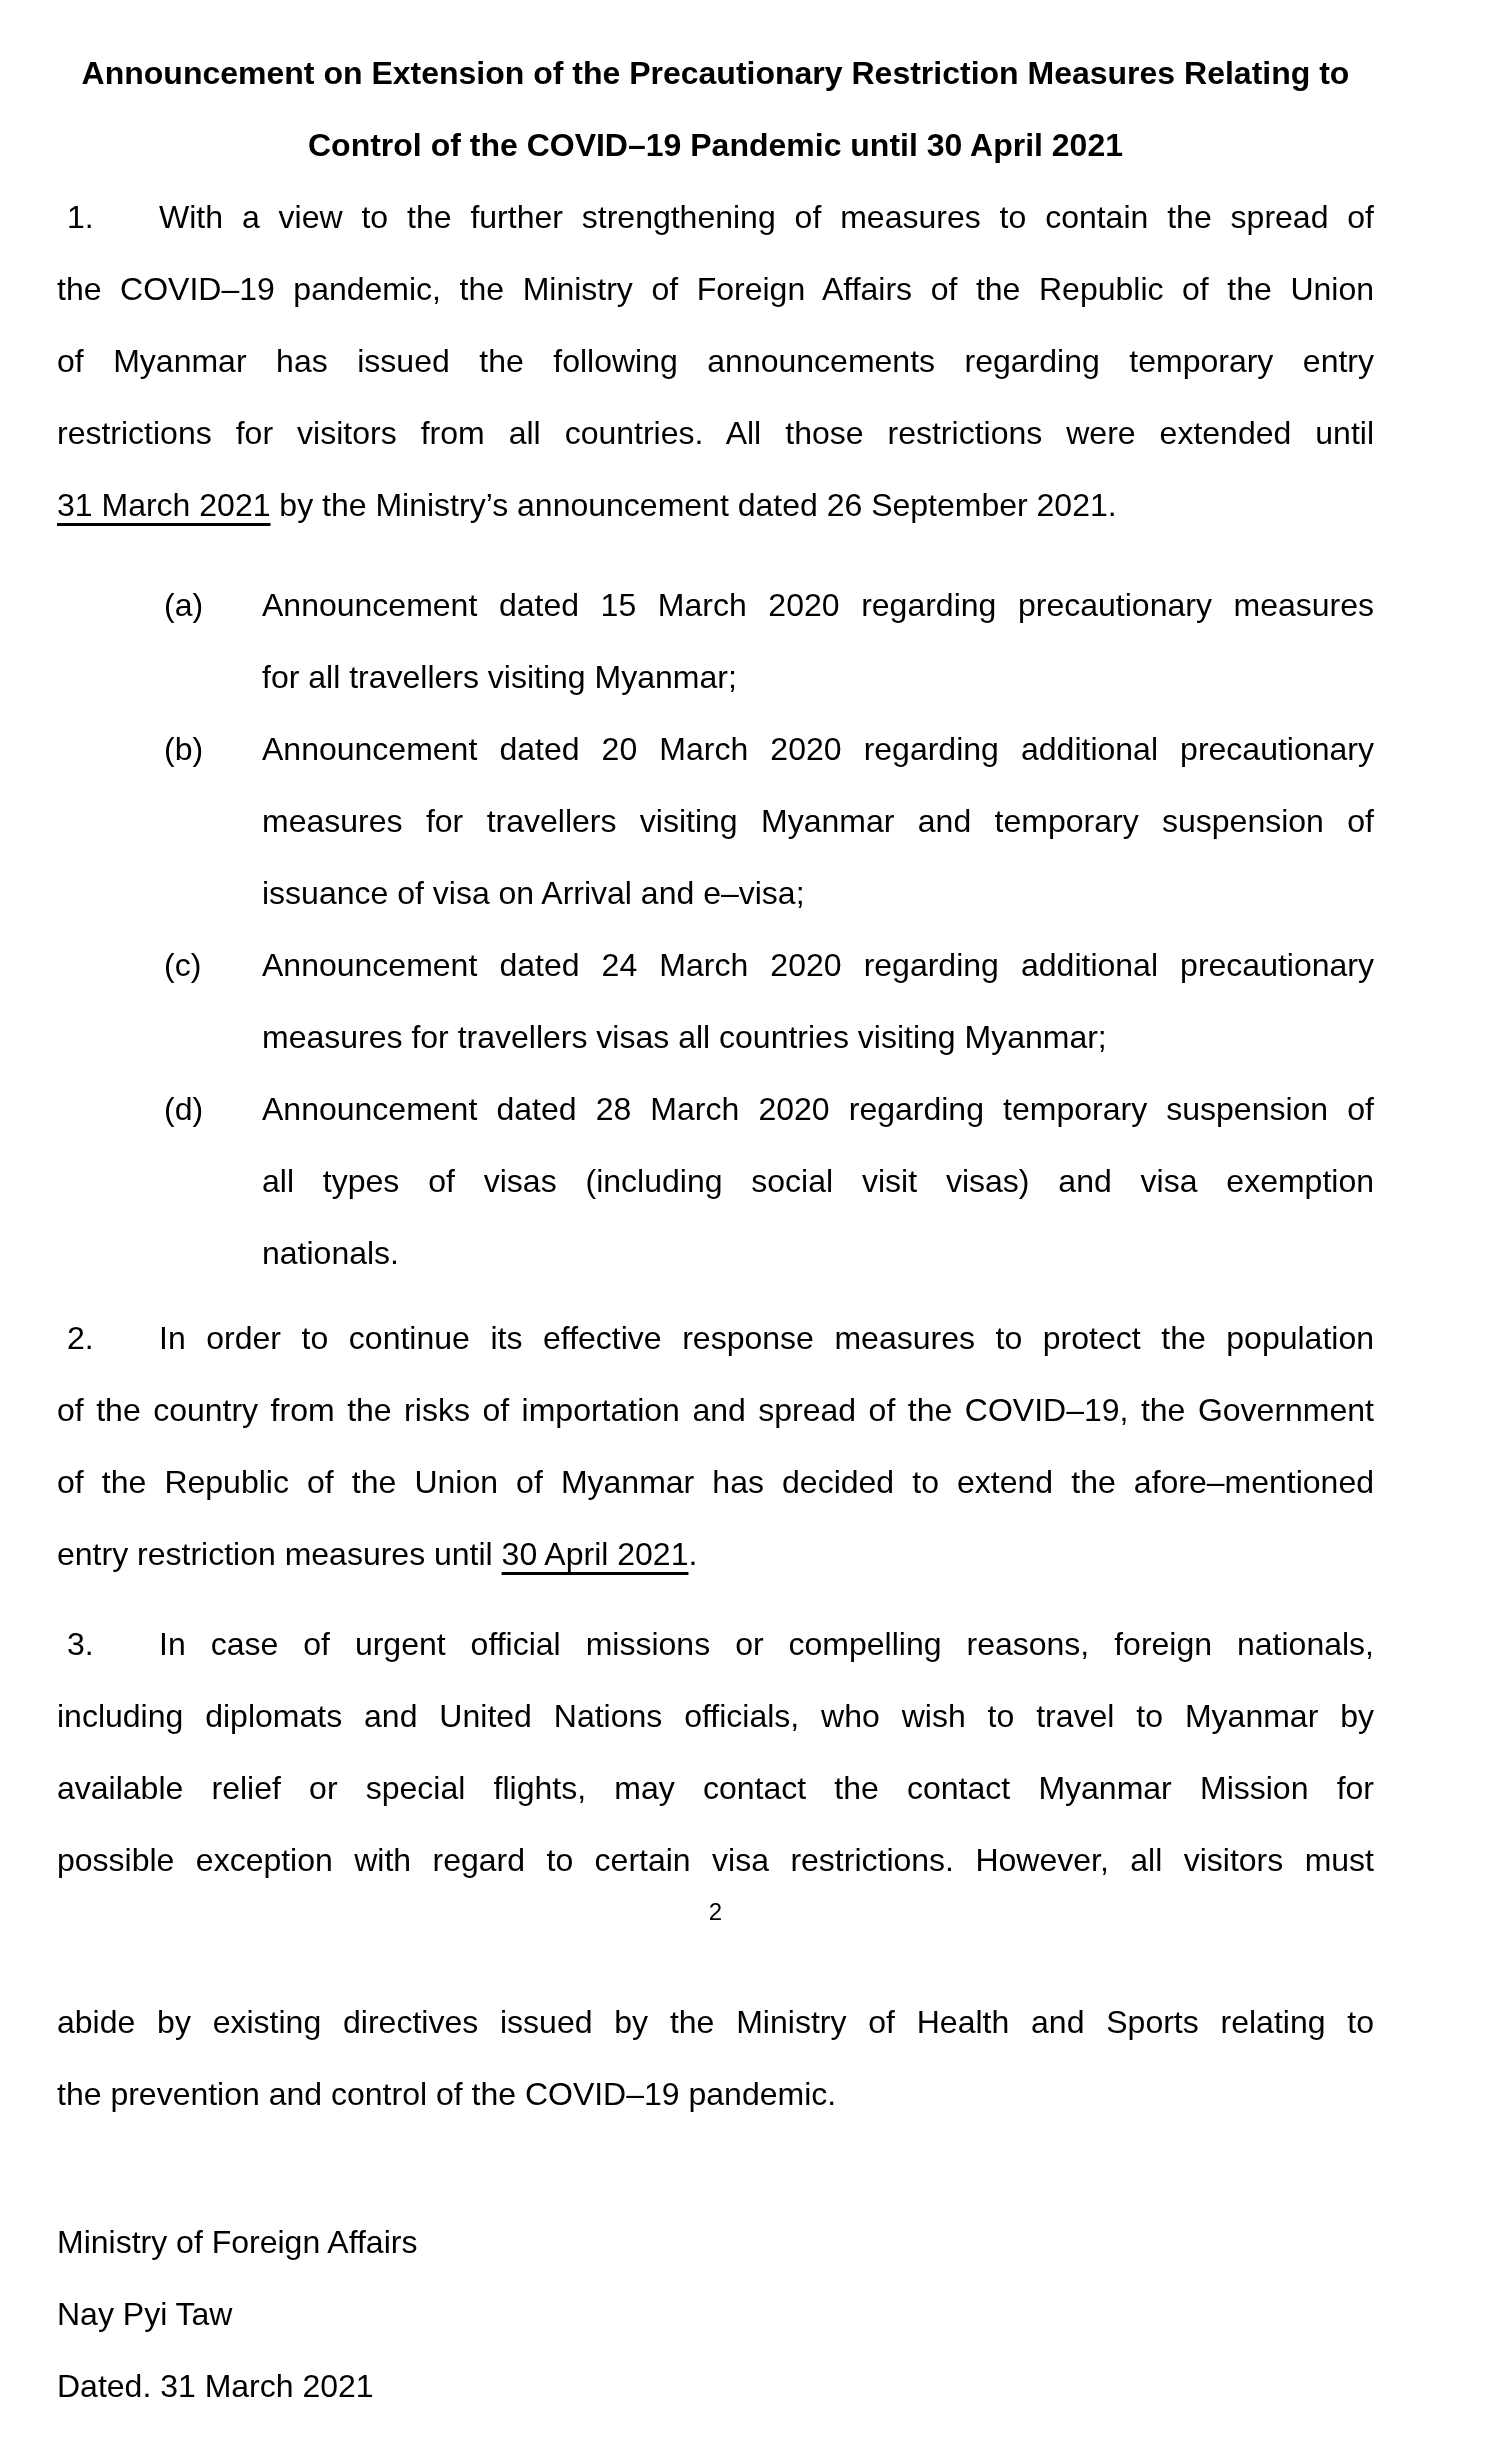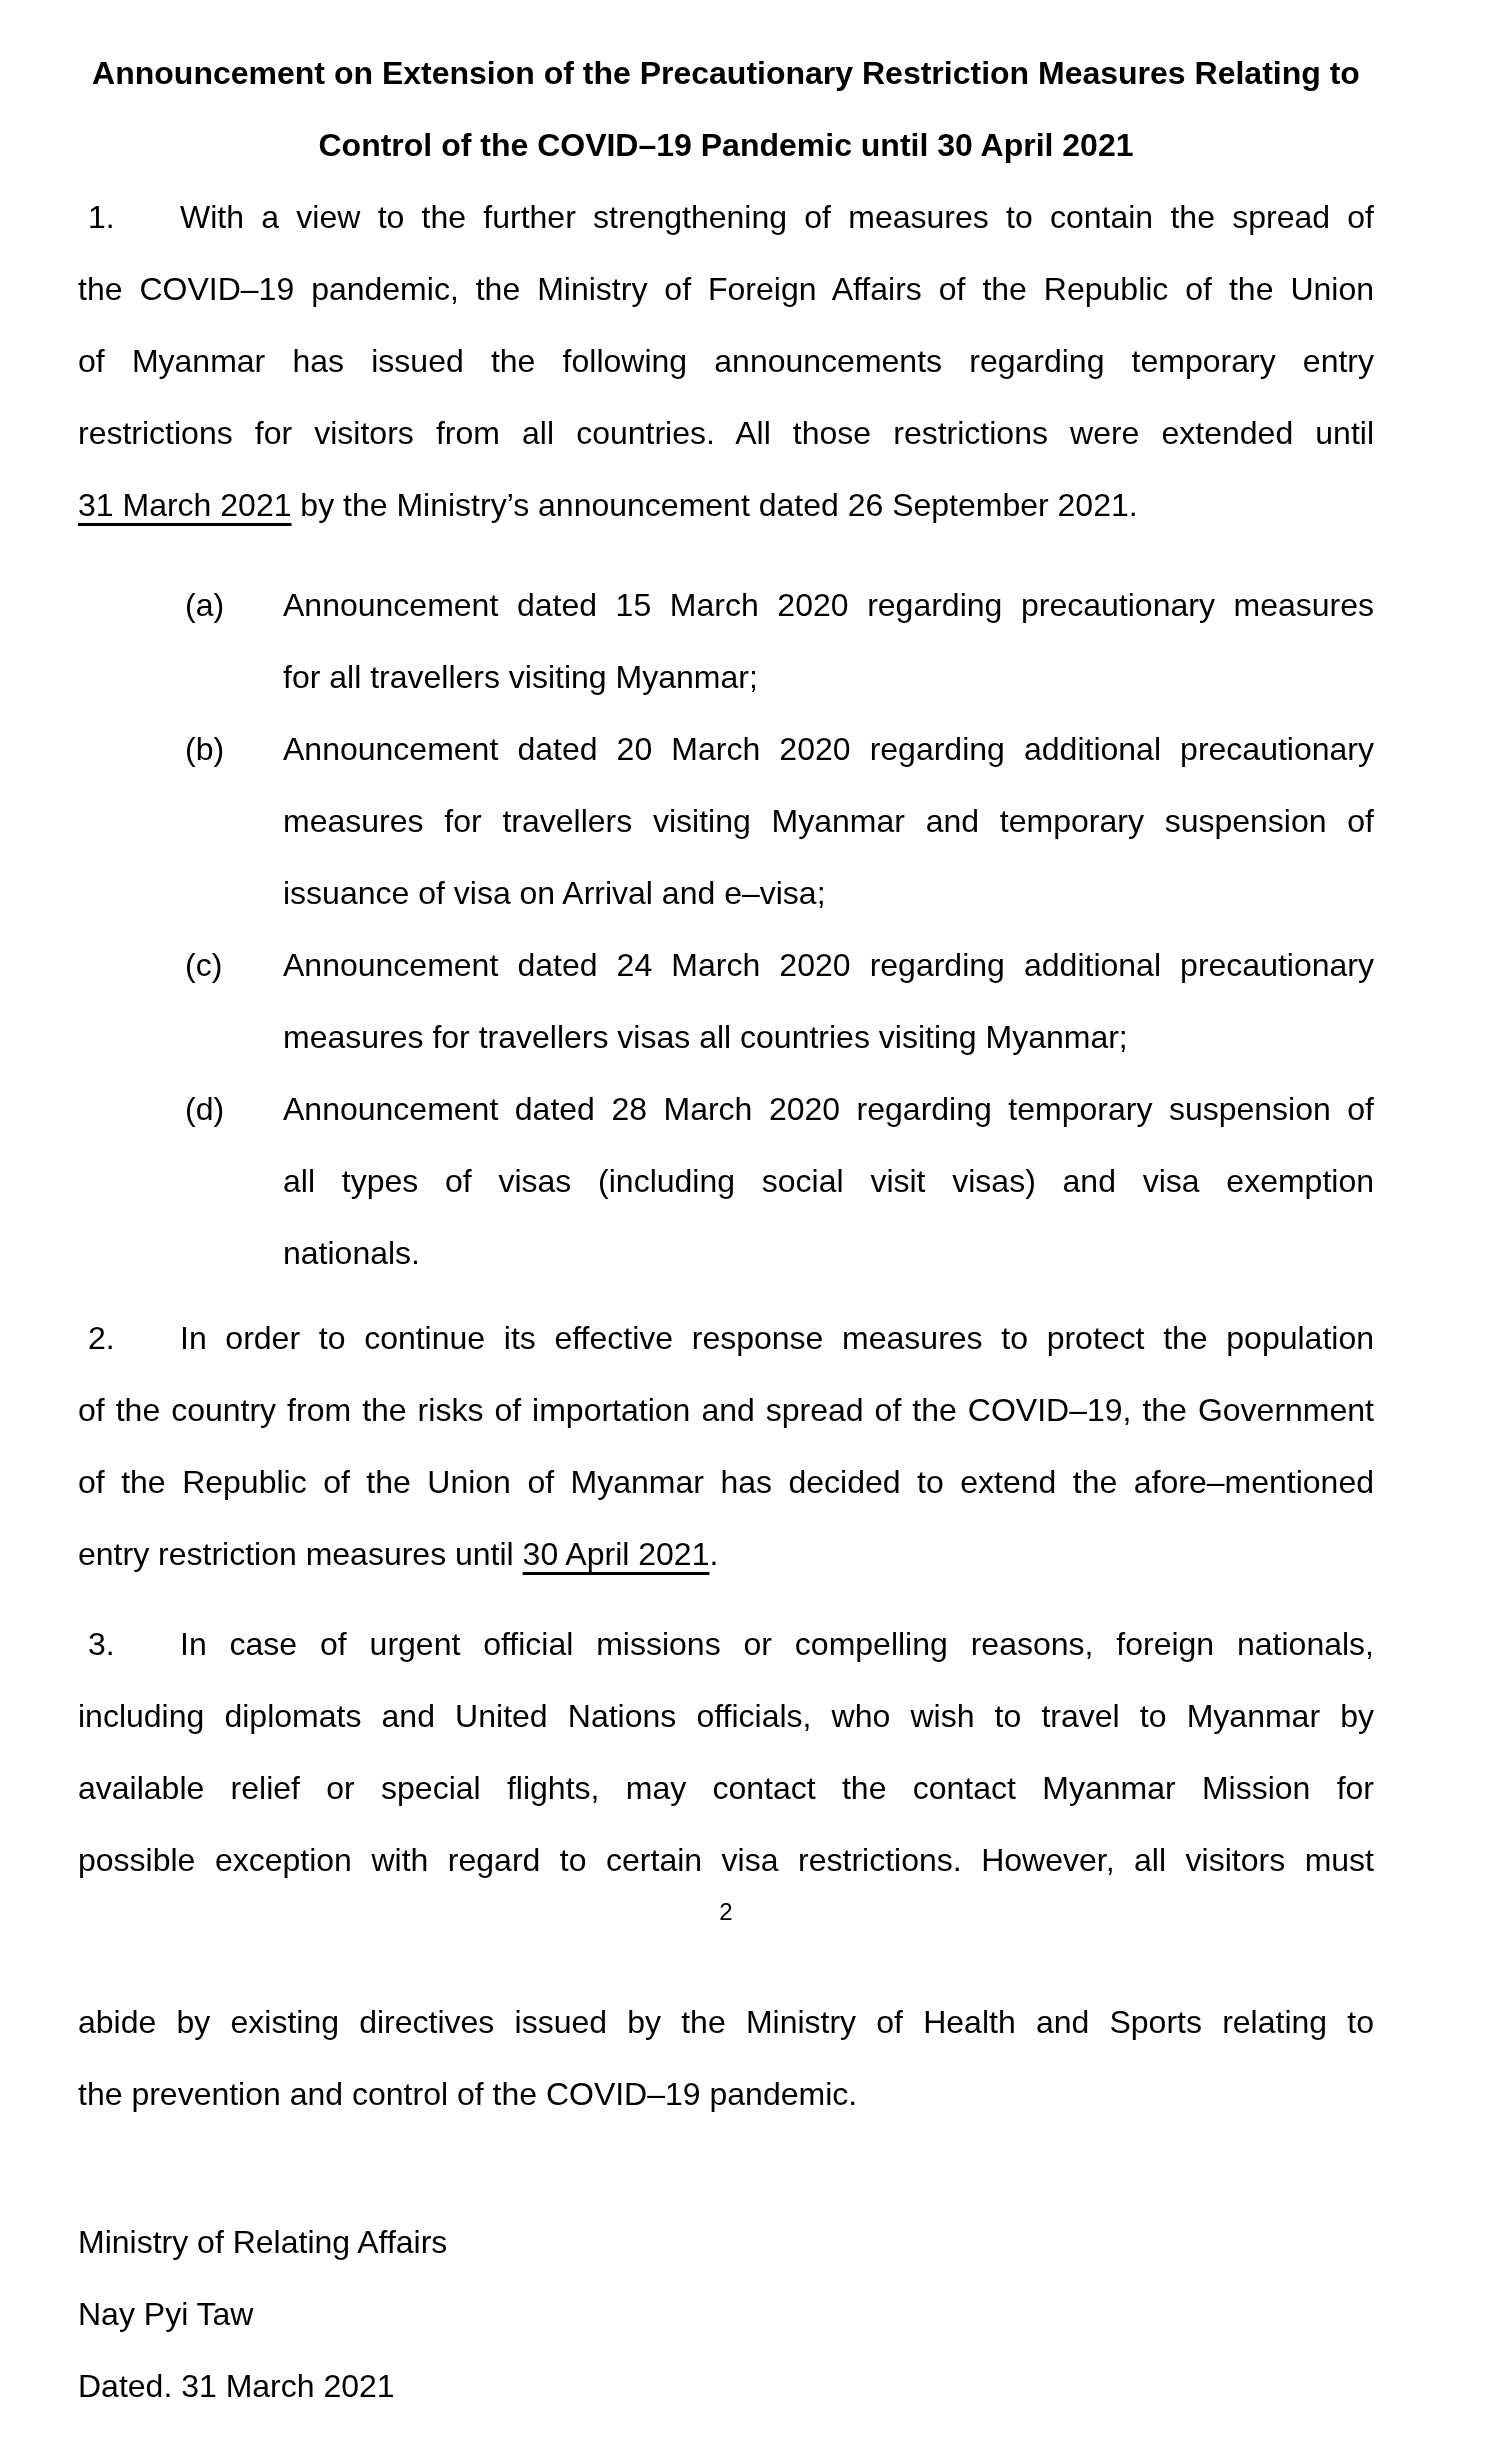--- a/index.html
+++ b/index.html
@@ -5,21 +5,21 @@
   html, body { margin: 0; padding: 0; background: #ffffff; }
   body {
     width: 1507px;
     height: 2462px;
     color: #000000;
     font-family: "Liberation Sans", sans-serif;
     font-size: 32px;
     line-height: 72px;
     overflow: hidden;
   }
-  .doc { padding: 37px 133px 0 78px; }
+  .doc { padding: 37px 133px 0 57px; }
 
   .title { font-weight: bold; }
   .tline { text-align: center; }
 
   .para  { margin: 0; }
   .jline { text-align: justify; text-align-last: justify; }
   .lline { text-align: left; }
 
   
   .pfirst { position: relative; padding-left: 102px; }
@@ -108,19 +108,19 @@
   </div>
 
   <div class="pagenum">2</div>
 
   <div class="para cont">
     <div class="jline">abide by existing directives issued by the Ministry of Health and Sports relating to</div>
     <div class="lline">the prevention and control of the COVID–19 pandemic.</div>
   </div>
 
   <div class="signature">
-    <div class="sline">Ministry of Relating Affairs</div>
+    <div class="sline">Ministry of Foreign Affairs</div>
     <div class="sline">Nay Pyi Taw</div>
     <div class="sline">Dated. 31 March 2021</div>
   </div>
 
 </div>
 
 
 </body></html>

